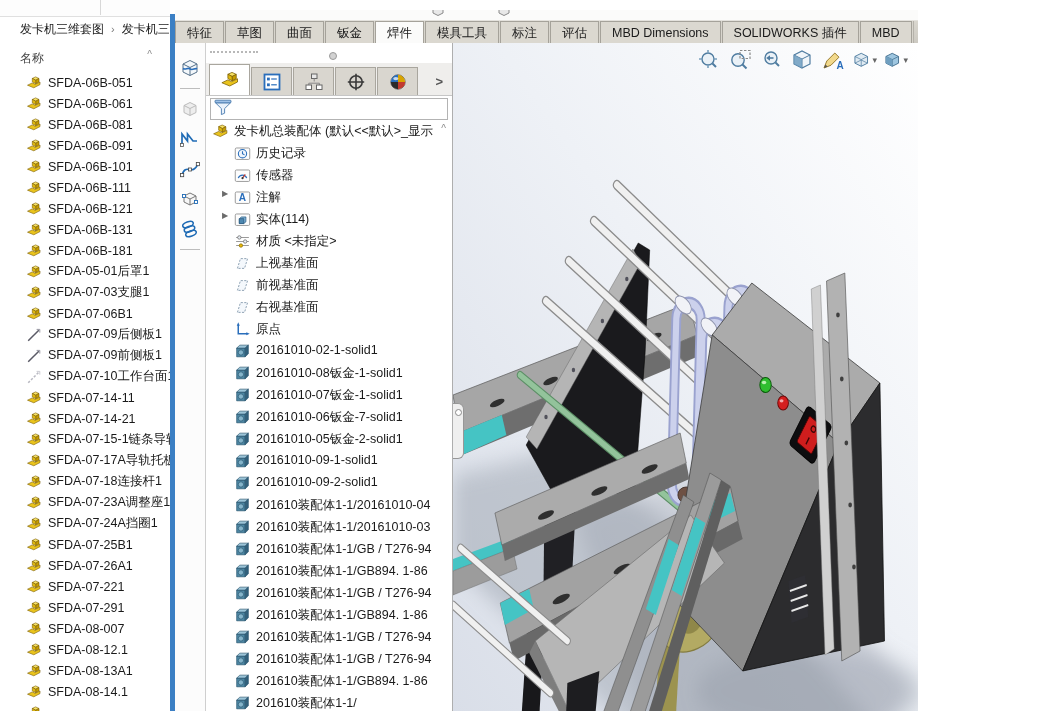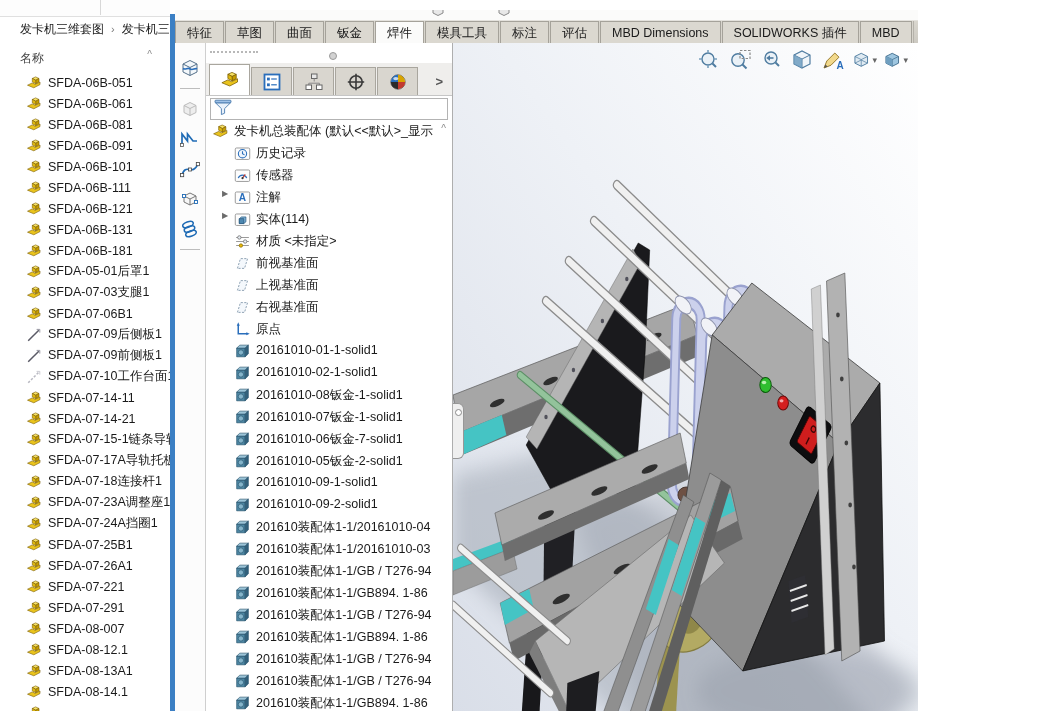--- a/index.html
+++ b/index.html
@@ -621,62 +621,50 @@
             </span>
             <span class="tlabel">材质 &lt;未指定&gt;</span>
           </div>
           <div class="trow child">
             <span class="exp-arrow"></span>
             <span class="ticon">
               <svg viewBox="0 0 16 16">
                 <path d="M3.2 12.6 6.1 3.4h6.7l-2.9 9.2z" fill="#f2f7fc" fill-opacity=".85" stroke="#7d93a8" stroke-width=".8" stroke-dasharray="2 1.3"></path>
               </svg>
             </span>
+            <span class="tlabel">上视基准面</span>
+          </div>
+          <div class="trow child">
+            <span class="exp-arrow"></span>
+            <span class="ticon">
+              <svg viewBox="0 0 16 16">
+                <path d="M3.2 12.6 6.1 3.4h6.7l-2.9 9.2z" fill="#f2f7fc" fill-opacity=".85" stroke="#7d93a8" stroke-width=".8" stroke-dasharray="2 1.3"></path>
+              </svg>
+            </span>
             <span class="tlabel">前视基准面</span>
-          </div>
-          <div class="trow child">
-            <span class="exp-arrow"></span>
-            <span class="ticon">
-              <svg viewBox="0 0 16 16">
-                <path d="M3.2 12.6 6.1 3.4h6.7l-2.9 9.2z" fill="#f2f7fc" fill-opacity=".85" stroke="#7d93a8" stroke-width=".8" stroke-dasharray="2 1.3"></path>
-              </svg>
-            </span>
-            <span class="tlabel">上视基准面</span>
           </div>
           <div class="trow child">
             <span class="exp-arrow"></span>
             <span class="ticon">
               <svg viewBox="0 0 16 16">
                 <path d="M3.2 12.6 6.1 3.4h6.7l-2.9 9.2z" fill="#f2f7fc" fill-opacity=".85" stroke="#7d93a8" stroke-width=".8" stroke-dasharray="2 1.3"></path>
               </svg>
             </span>
             <span class="tlabel">右视基准面</span>
           </div>
           <div class="trow child">
             <span class="exp-arrow"></span>
             <span class="ticon">
               <svg viewBox="0 0 16 16">
                 <path d="M4 3.5v8.5h8.5" fill="none" stroke="#2a6ebb" stroke-width="1.4"></path>
                 <path d="M4 1.2 2.6 4.4h2.8z" fill="#2a6ebb"></path>
                 <path d="M14.8 12 11.6 10.6v2.8z" fill="#2a6ebb"></path>
               </svg>
             </span>
             <span class="tlabel">原点</span>
-          </div>
-          <div class="trow child">
-            <span class="exp-arrow"></span>
-            <span class="ticon">
-              <svg viewBox="0 0 16 16">
-                <path d="M2.5 4.8h8v8.2h-8z" fill="#4d87a3" stroke="#24506b" stroke-width=".6"></path>
-                <path d="M2.5 4.8 5.5 2h8l-3 2.8z" fill="#9cc5d8" stroke="#24506b" stroke-width=".6"></path>
-                <path d="M10.5 4.8 13.5 2v8.2l-3 2.8z" fill="#32617c" stroke="#24506b" stroke-width=".6"></path>
-                <circle cx="6.5" cy="8.9" r="2.5" fill="#84b4ca" stroke="#24506b" stroke-width=".6"></circle>
-              </svg>
-            </span>
-            <span class="tlabel">20161010-01-1-solid1</span>
           </div>
           <div class="trow child">
             <span class="exp-arrow"></span>
             <span class="ticon">
               <svg viewBox="0 0 16 16">
                 <path d="M2.5 4.8h8v8.2h-8z" fill="#4d87a3" stroke="#24506b" stroke-width=".6"></path>
                 <path d="M2.5 4.8 5.5 2h8l-3 2.8z" fill="#9cc5d8" stroke="#24506b" stroke-width=".6"></path>
                 <path d="M10.5 4.8 13.5 2v8.2l-3 2.8z" fill="#32617c" stroke="#24506b" stroke-width=".6"></path>
                 <circle cx="6.5" cy="8.9" r="2.5" fill="#84b4ca" stroke="#24506b" stroke-width=".6"></circle>
               </svg>

